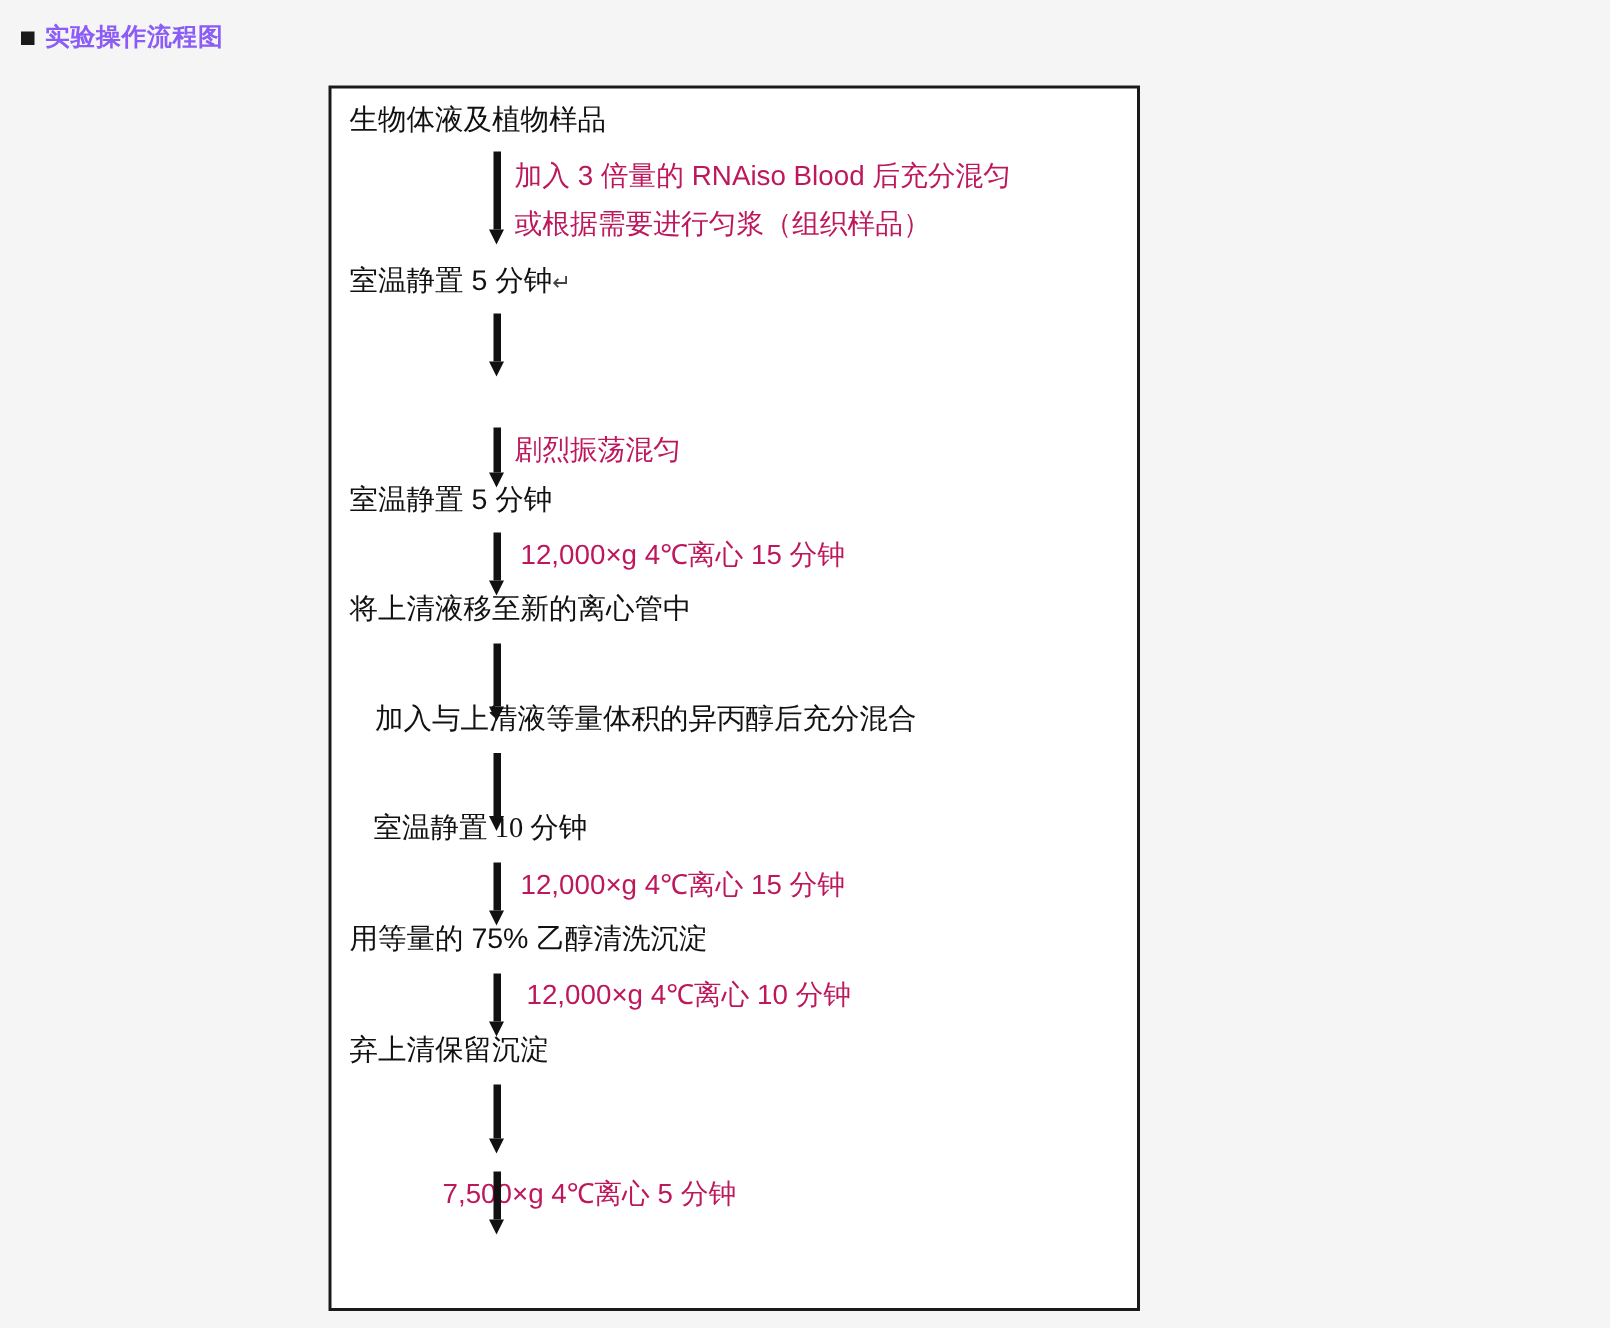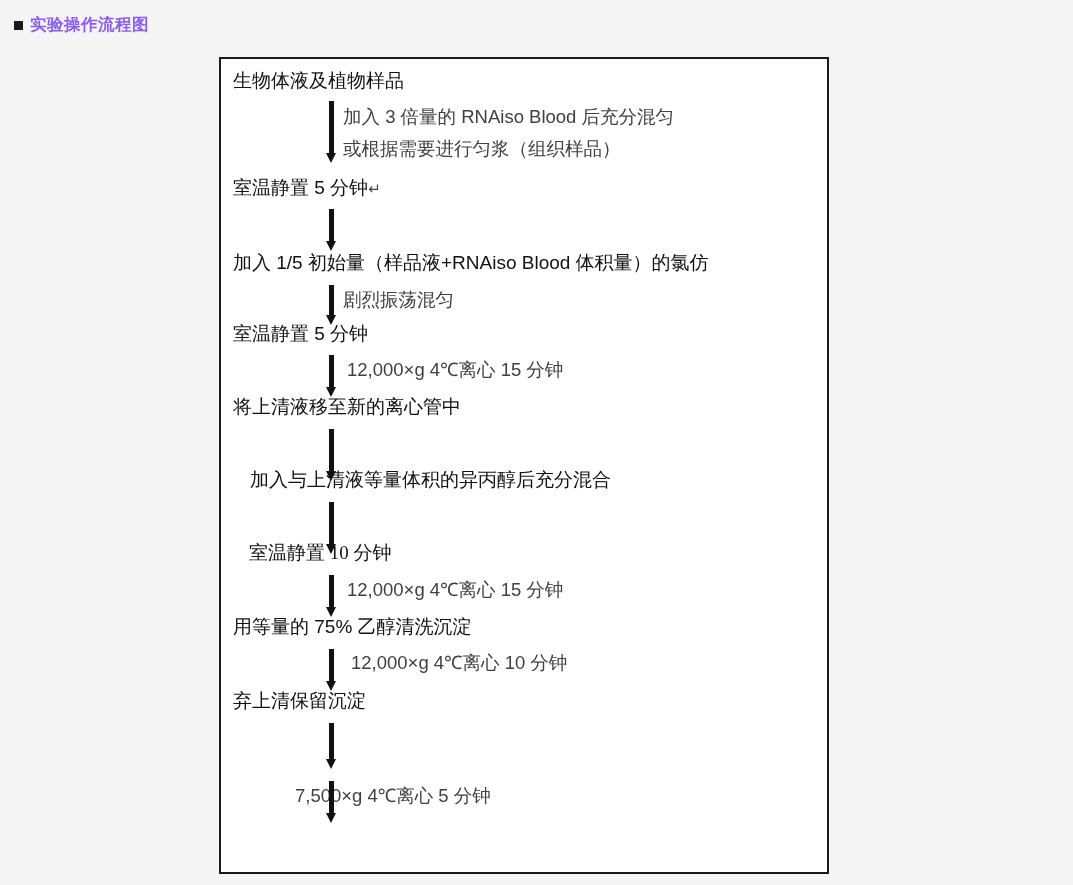--- a/index.html
+++ b/index.html
@@ -32,21 +32,21 @@
   .page-title {
     font-size: 16.5px;
     font-weight: bold;
     letter-spacing: 0.5px;
     color: #8b5cf6;
   }
   .flow-box {
     position: absolute;
     left: 219px;
     top: 57px;
-    width: 610px;
+    width: 541px;
     height: 817px;
     border: 2px solid #1a1a1a;
     background: #ffffff;
     box-sizing: border-box;
   }
   .flow-inner {
     position: relative;
     width: 100%;
     height: 100%;
   }
@@ -55,21 +55,21 @@
     font-size: 19px;
     line-height: 1.25;
     white-space: nowrap;
     color: #111;
   }
   .note {
     position: absolute;
     font-size: 18.5px;
     line-height: 1.3;
     white-space: nowrap;
-    color: #404040;
+    color: #be185d;
   }
   .note.two-line {
     line-height: 1.55;
   }
   .arrow {
     position: absolute;
     width: 11px;
   }
   .arrow .shaft {
     position: absolute;
@@ -114,21 +114,20 @@
 
     <div class="step" style="left:12px; top:117px;">
       <span>室温静置 5 分钟</span><span class="ret-mark">↵</span>
     </div>
 
     <div class="arrow" style="left:105px; top:150px; height:42px;">
       <div class="shaft" style="height:32px;"></div>
       <div class="head" style="top:32px;"></div>
     </div>
 
-    <div class="step" style="left:12px; top:192px;">加入 1/5 初始量（样品液+RNAiso Blood 体积量）的氯仿</div>
 
     <div class="arrow" style="left:105px; top:226px; height:40px;">
       <div class="shaft" style="height:30px;"></div>
       <div class="head" style="top:30px;"></div>
     </div>
     <div class="note" style="left:122px; top:229px;">剧烈振荡混匀</div>
 
     <div class="step" style="left:12px; top:263px;">室温静置 5 分钟</div>
 
     <div class="arrow" style="left:105px; top:296px; height:42px;">

